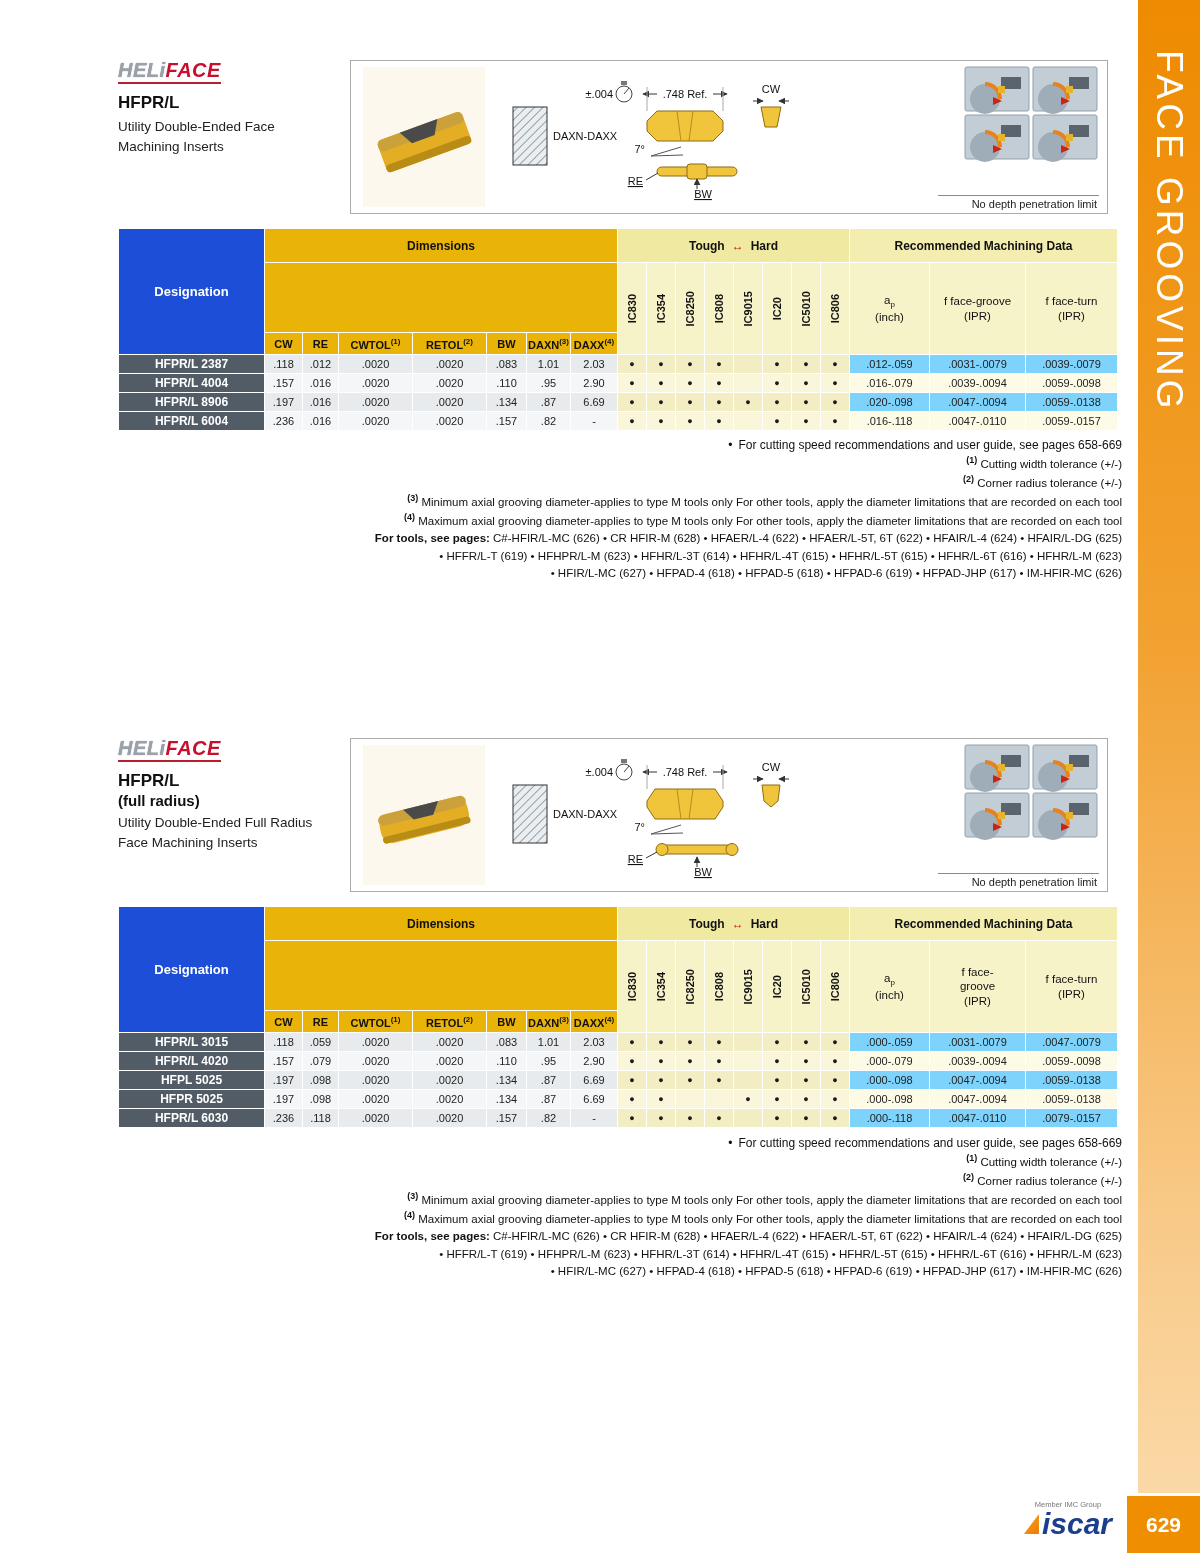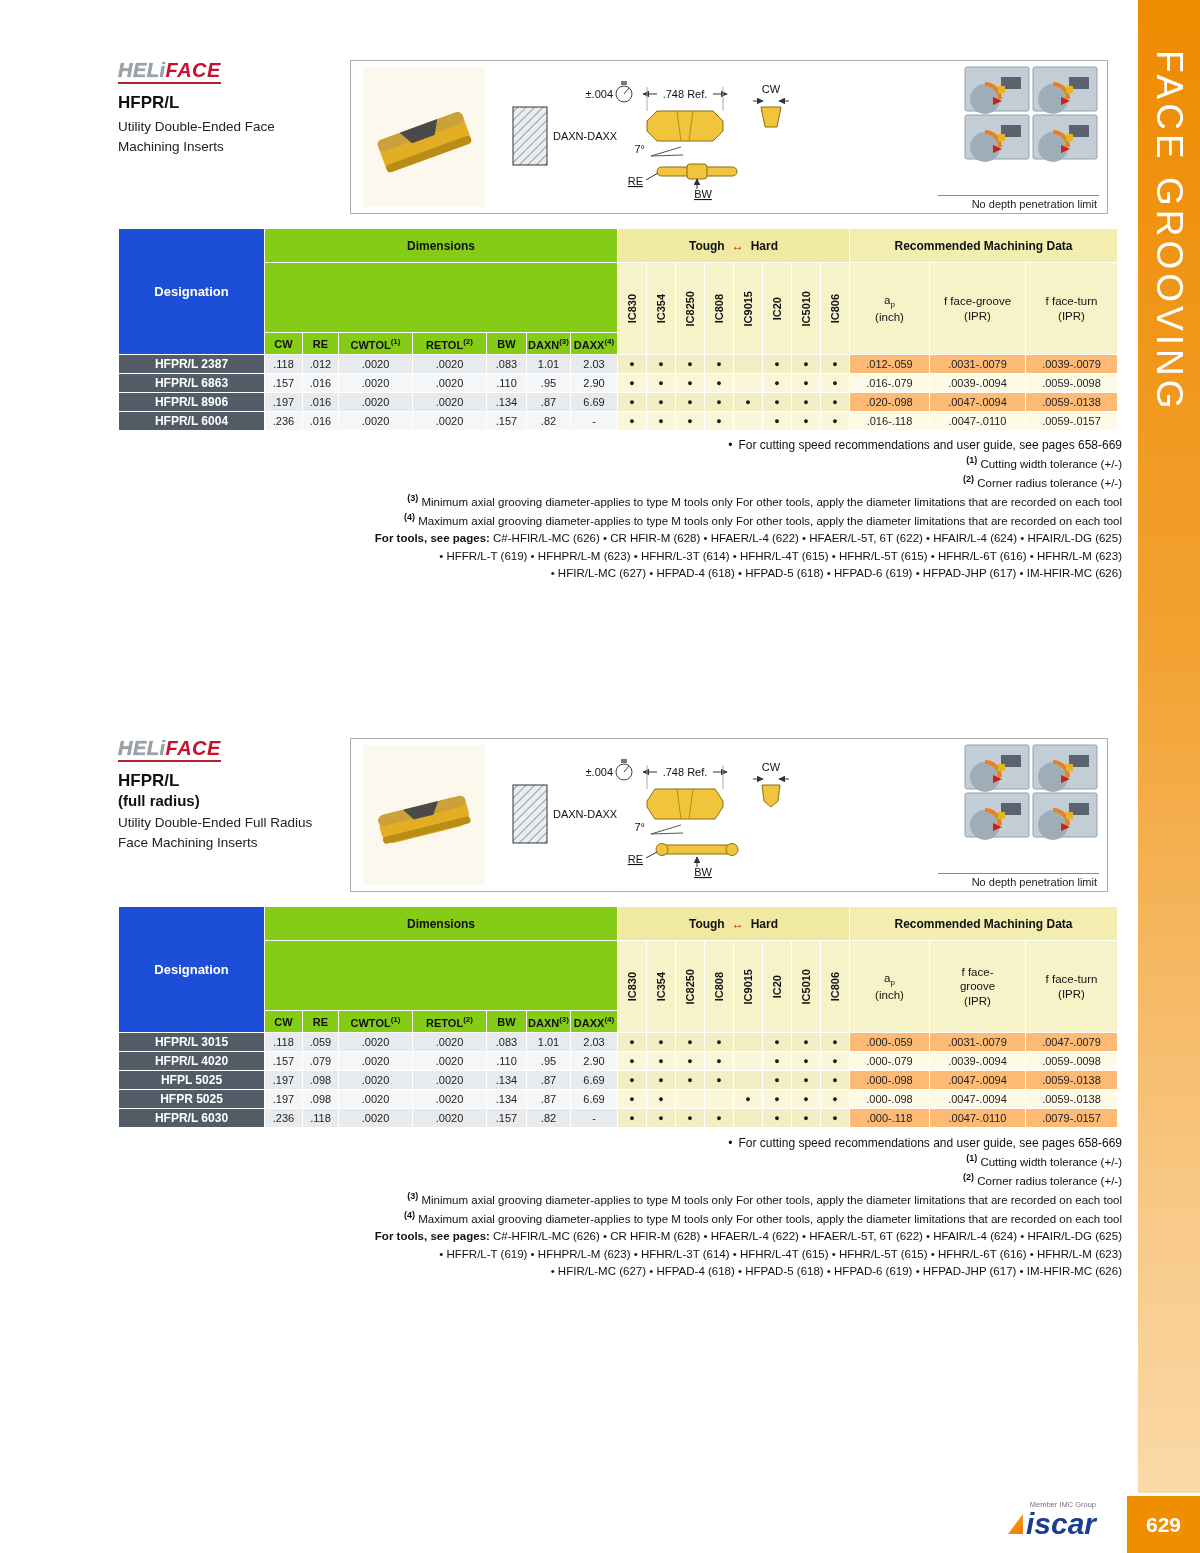--- a/index.html
+++ b/index.html
@@ -6,21 +6,21 @@
   .page{position:relative;width:1200px;height:1553px;background:#fff;font-family:"Liberation Sans",sans-serif;color:#111;overflow:hidden;margin:0 auto;}
 
   
   .side-tab{position:absolute;top:0;right:0;width:62px;height:1553px;
     background:linear-gradient(180deg,#ee8b00 0%,#f2a232 42%,#f8c987 78%,#fbdcae 100%);}
   .tab-text{position:absolute;top:50px;left:50%;transform:translateX(-50%);
     writing-mode:vertical-rl;font-size:37px;color:#fff;letter-spacing:4px;white-space:nowrap;}
   .page-num{position:absolute;right:0;bottom:0;width:73px;height:57px;background:#ef8e00;
     border-left:3px solid #fff;border-top:3px solid #fff;color:#fff;font-weight:bold;font-size:21px;
     display:flex;align-items:center;justify-content:center;}
-  .imc-logo{position:absolute;right:104px;bottom:16px;text-align:right;margin-top:32px;}
+  .imc-logo{position:absolute;right:88px;bottom:16px;text-align:center;margin-top:32px;}
   .imc-caption{font-size:7.5px;color:#777;margin-bottom:1px;}
   .iscar-word{font-size:30px;font-weight:bold;font-style:italic;color:#1c3e8f;line-height:.9;}
   .iscar-stripes{display:inline-block;width:15px;height:20px;margin-right:3px;
     background:linear-gradient(135deg,#f6a623,#ee7a00);clip-path:polygon(0 100%,100% 0,100% 100%);}
 
   
   .sec{position:absolute;left:118px;width:1004px;}
   .sec1{top:60px;}
   .sec2{top:738px;}
   .brand{font-style:italic;font-weight:800;font-size:20px;line-height:1;display:inline-block;
@@ -43,37 +43,37 @@
 
   
   .spec{position:absolute;left:0;top:168px;border-collapse:collapse;table-layout:fixed;font-size:11px;}
   .spec th,.spec td{border:1px solid #fff;padding:0;text-align:center;vertical-align:middle;overflow:hidden;}
   .spec thead tr:nth-child(1){height:34px;}
   .spec thead tr:nth-child(2){height:70px;}
   .spec thead tr:nth-child(3){height:22px;}
   .spec tbody tr{height:19px;}
   .hdr-des{background:#1d4ed8;color:#fff;text-align:left;vertical-align:bottom;padding:4px 7px;font-size:13px;}
   .grp{font-weight:bold;font-size:12px;}
-  .grp-dim,.dim-spacer,.dim-name{background:#84cc16;}
+  .grp-dim,.dim-spacer,.dim-name{background:#eab308;}
   .grp-tough{background:#f0e9a2;}
   .grp-mach{background:#f3edb0;}
   .grp-tough .arrow{color:#c22015;padding:0 7px;font-weight:bold;}
   .grade-th,.mach-th{background:#f7f3c9;vertical-align:bottom;}
   .grade-th{padding-bottom:4px;}
   .vtext{writing-mode:vertical-rl;transform:rotate(180deg);font-weight:bold;font-size:11px;margin:0 auto;}
   .mach-th{font-weight:normal;font-size:11.5px;padding-bottom:3px;line-height:1.25;}
   .dim-name{font-weight:bold;font-size:11px;}
   .dim-name sup,.mach-th sub{font-size:8px;}
   .fn sup{font-size:9px;font-weight:bold;}
   .des-cell{background:#515c66;color:#fff;font-weight:bold;text-align:left;padding-left:7px;font-size:12px;}
   tr.alt0 .dim-cell{background:#e8ebee;}
   tr.alt1 .dim-cell{background:#f5f6f8;}
   tr.alt0 .gr-cell{background:#f2edc2;}
   tr.alt1 .gr-cell{background:#f9f6da;}
-  tr.alt0 .mc-cell{background:#fdba74;}
+  tr.alt0 .mc-cell{background:#7dd3fc;}
   tr.alt1 .mc-cell{background:#fdfbe6;}
   .gr-cell{font-size:9px;color:#1a1a1a;}
   .dim-cell,.mc-cell{color:#222;}
   
   .sec2 .mach-th .wrapcap{display:block;max-width:56px;margin:0 auto;white-space:normal;}
 
   
   .notes{position:absolute;left:0;width:1004px;font-size:11.5px;line-height:1.5;color:#111;text-align:right;}
   .sec1 .notes{top:376px;}
   .sec2 .notes{top:396px;}
@@ -285,21 +285,21 @@
             <td class="gr-cell">●</td>
             <td class="gr-cell"></td>
             <td class="gr-cell">●</td>
             <td class="gr-cell">●</td>
             <td class="gr-cell">●</td>
             <td class="mc-cell">.012-.059</td>
             <td class="mc-cell">.0031-.0079</td>
             <td class="mc-cell">.0039-.0079</td>
           </tr>
           <tr class="alt1">
-            <td class="des-cell">HFPR/L 6863</td>
+            <td class="des-cell">HFPR/L 4004</td>
             <td class="dim-cell">.157</td>
             <td class="dim-cell">.016</td>
             <td class="dim-cell">.0020</td>
             <td class="dim-cell">.0020</td>
             <td class="dim-cell">.110</td>
             <td class="dim-cell">.95</td>
             <td class="dim-cell">2.90</td>
             <td class="gr-cell">●</td>
             <td class="gr-cell">●</td>
             <td class="gr-cell">●</td>

